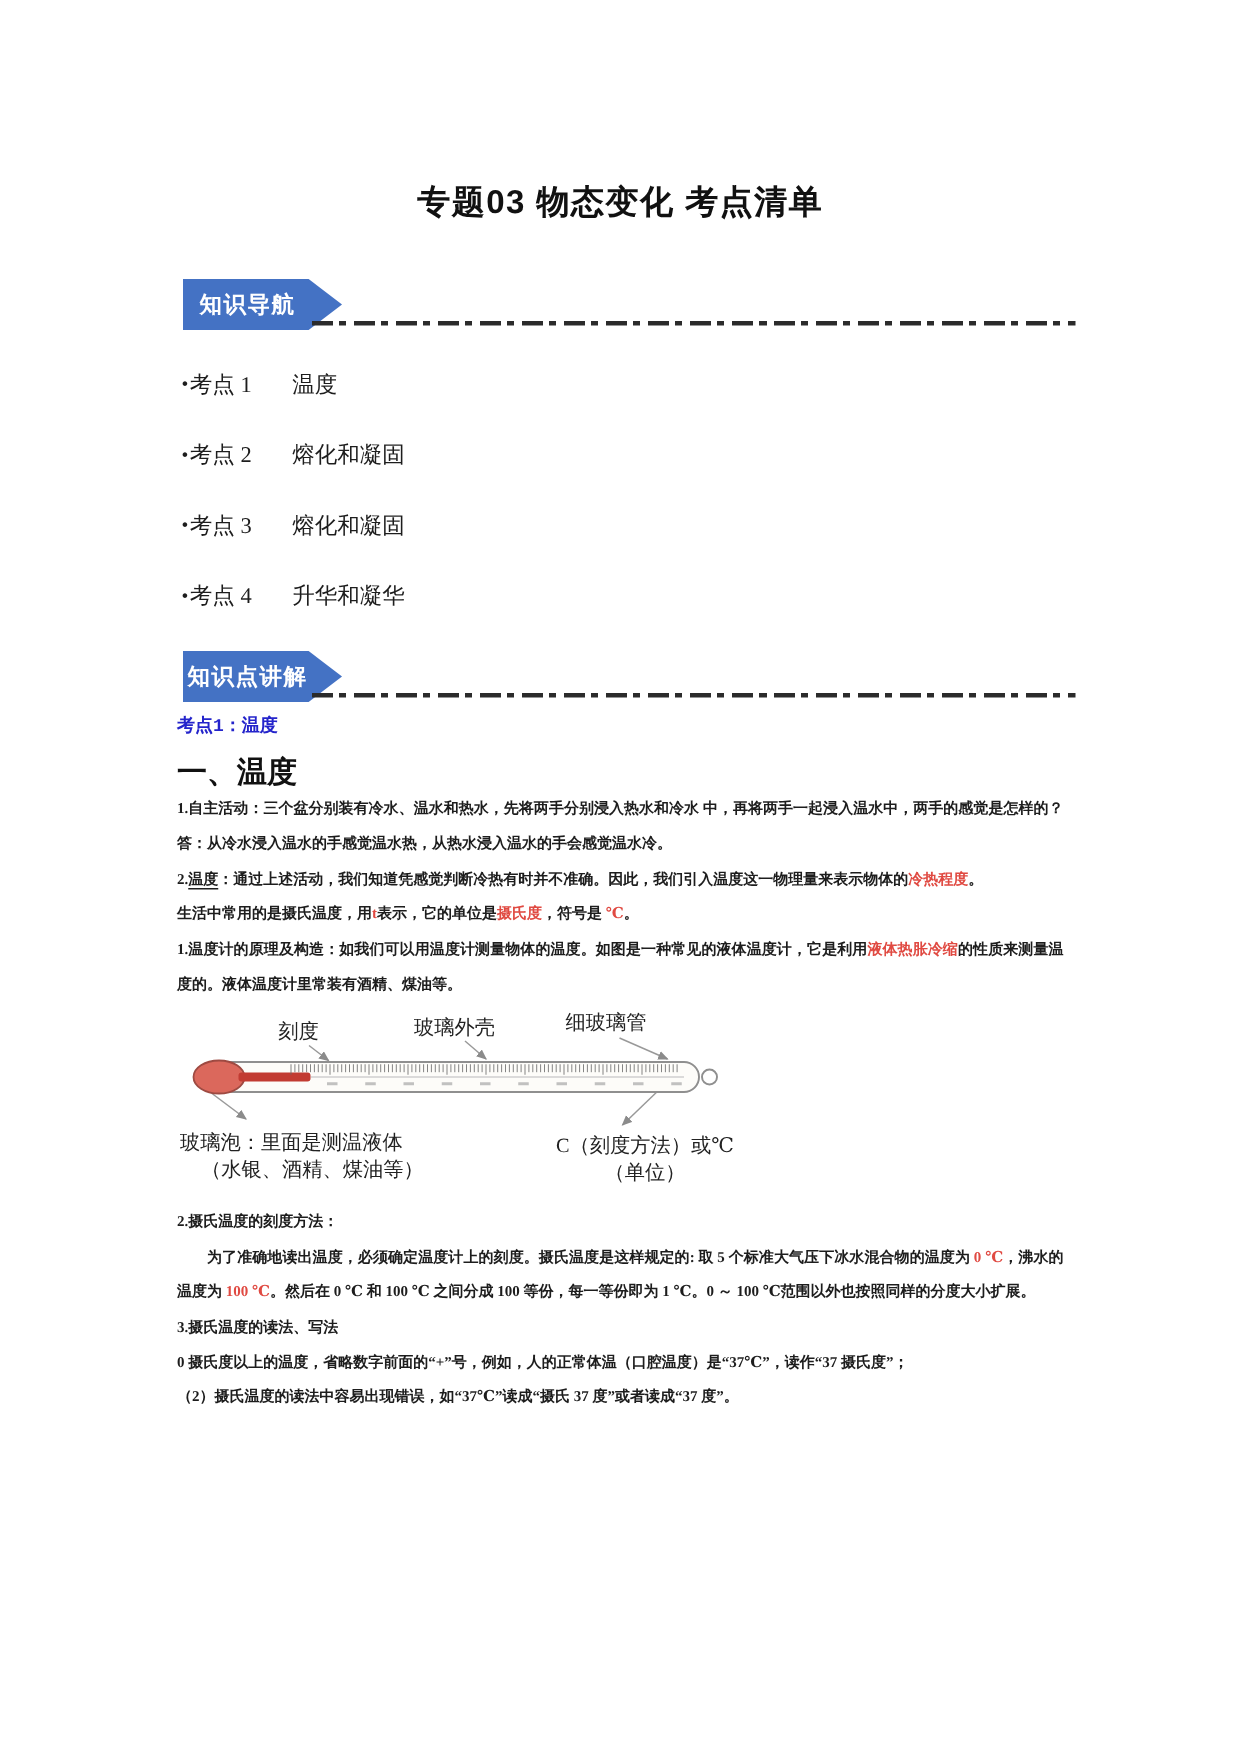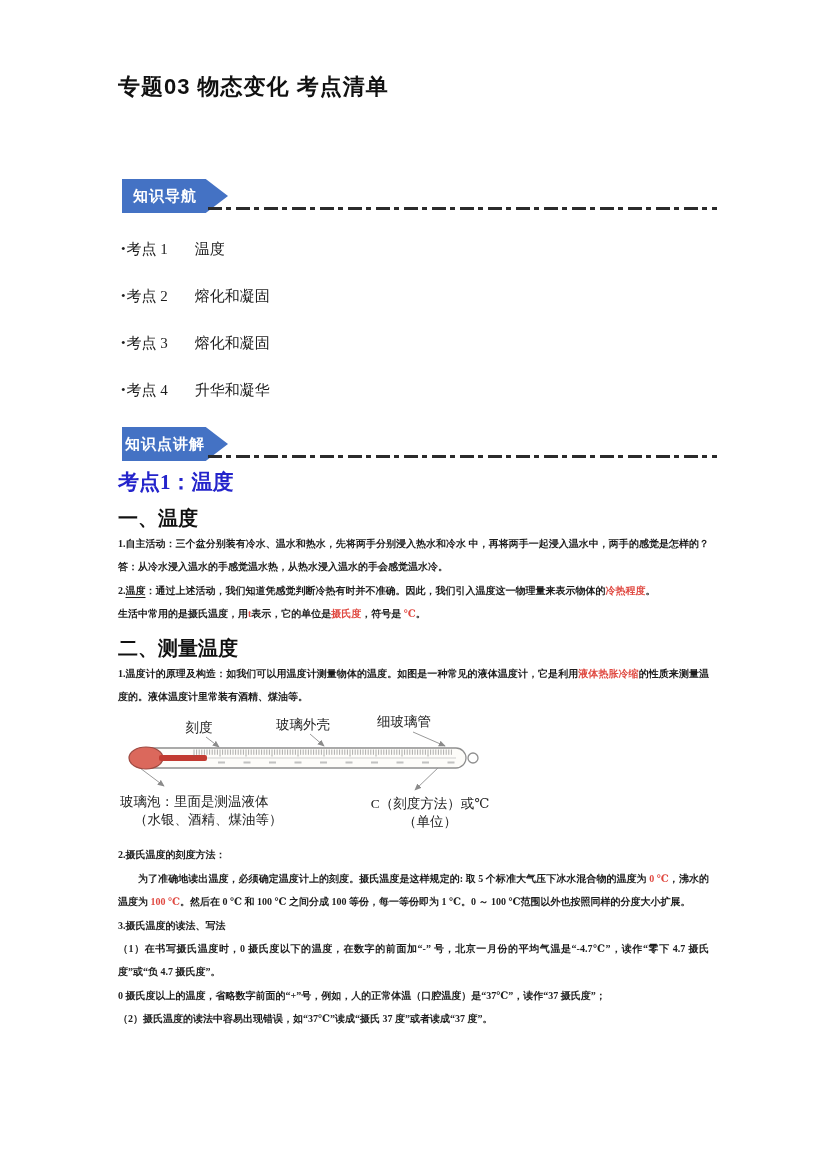--- a/index.html
+++ b/index.html
@@ -7,46 +7,46 @@
     --heading-blue:#2424CB;
     --accent-red:#E04A42;
   }
   html,body{margin:0;padding:0;}
   body{
     width:827px;height:1169px;background:#ffffff;overflow:hidden;
     font-family:"Liberation Serif","DejaVu Serif",serif;color:#1d1d1d;
   }
   .content{padding:0 118px;width:591px;}
   .title{
-    margin-top:72px;font-size:22px;font-weight:bold;
+    margin-top:120px;text-align:center;font-size:22px;font-weight:bold;
     letter-spacing:1px;font-family:"Liberation Sans","DejaVu Sans",sans-serif;color:#111;
   }
   .banner-row{position:relative;height:34px;}
-  .banner-row.first{margin-top:77px;}
+  .banner-row.first{margin-top:36px;}
   .banner-row.second{margin-top:12px;}
   .banner{
     position:absolute;left:4px;top:0;width:106px;height:34px;
     background:var(--accent-blue);color:#fff;
     font-family:"Liberation Sans","DejaVu Sans",sans-serif;
     font-size:15px;font-weight:bold;letter-spacing:1px;
     display:flex;align-items:center;justify-content:center;
     padding-right:20px;box-sizing:border-box;
     clip-path:polygon(0 0,79% 0,100% 50%,79% 100%,0 100%);
   }
   .dash-line{
     position:absolute;left:90px;right:-8px;bottom:3px;height:3px;
     background:repeating-linear-gradient(90deg,#2b2b2b 0 14px,transparent 14px 18px,#2b2b2b 18px 23px,transparent 23px 28px);
   }
   .nav-list{margin-top:26px;}
   .nav-item{margin:0 0 27px 3px;font-size:15px;height:20px;display:flex;align-items:center;}
   .nav-item .bullet{font-size:13px;margin-right:1px;}
   .nav-item .nav-name{margin-left:27px;}
   .kaodian-heading{
-    margin-top:7px;color:var(--heading-blue);font-size:21px;font-weight:bold;
-    font-family:Liberation Serif, serif;
+    margin-top:7px;color:var(--heading-blue);font-size:12px;font-weight:bold;
+    font-family:Liberation Mono, monospace;
   }
   .sec-heading{
     margin-top:9px;font-size:20px;font-weight:bold;color:#111;
     font-family:"Liberation Sans","DejaVu Sans",sans-serif;
   }
   .para{font-size:10px;line-height:23.4px;text-align:justify;margin:0;font-weight:bold;}
   .para.indent{text-indent:2em;}
   .red{color:var(--accent-red);}
   .ul{text-decoration:underline;text-underline-offset:3px;}
   .figure{margin:3px 0 0 0;}
@@ -99,21 +99,20 @@
   <div class="kaodian-heading">考点1：温度</div>
 
   <div class="sec-heading">一、温度</div>
 
   <p class="para"><span>1.自主活动：三个盆分别装有冷水、温水和热水，先将两手分别浸入热水和冷水 中，再将两手一起浸入温水中，两手的感觉是怎样的？ 答：从冷水浸入温水的手感觉温水热，从热水浸入温水的手会感觉温水冷。</span></p>
 
   <p class="para"><span>2.</span><span class="ul">温度</span><span>：通过上述活动，我们知道凭感觉判断冷热有时并不准确。因此，我们引入温度这一物理量来表示物体的</span><span class="red">冷热程度</span><span>。</span></p>
 
   <p class="para"><span>生活中常用的是摄氏温度，用</span><span class="red">t</span><span>表示，它的单位是</span><span class="red">摄氏度</span><span>，符号是 </span><span class="red">℃</span><span>。</span></p>
 
-  <div class="sec-heading">二、测量温度</div>
 
   <p class="para"><span>1.温度计的原理及构造：如我们可以用温度计测量物体的温度。如图是一种常见的液体温度计，它是利用</span><span class="red">液体热胀冷缩</span><span>的性质来测量温度的。液体温度计里常装有酒精、煤油等。</span></p>
 
   <div class="figure">
     <svg width="591" height="132" viewBox="0 0 591 132">
       <defs>
         <marker id="arr" markerWidth="8" markerHeight="8" refX="6.2" refY="3" orient="auto">
           <path d="M0,0 L7,3 L0,6 z" fill="#8b8b8b"></path>
         </marker>
       </defs>
@@ -254,19 +253,18 @@
       <text class="fig-label" x="312" y="115" text-anchor="middle">（单位）</text>
     </svg>
   </div>
 
   <p class="para"><span>2.摄氏温度的刻度方法：</span></p>
 
   <p class="para indent"><span>为了准确地读出温度，必须确定温度计上的刻度。摄氏温度是这样规定的: 取 5 个标准大气压下冰水混合物的温度为 </span><span class="red">0 ℃</span><span>，沸水的温度为 </span><span class="red">100 ℃</span><span>。然后在 0 ℃ 和 100 ℃ 之间分成 100 等份，每一等份即为 1 ℃。0 ～ 100 ℃范围以外也按照同样的分度大小扩展。</span></p>
 
   <p class="para"><span>3.摄氏温度的读法、写法</span></p>
 
-  <p class="para"><span>（1）在书写摄氏温度时，0 摄氏度以下的温度，在数字的前面加“-” 号，北京一月份的平均气温是“-4.7℃”，读作“零下 4.7 摄氏度”或“负 4.7 摄氏度”。</span></p>
 
   <p class="para"><span>0 摄氏度以上的温度，省略数字前面的“+”号，例如，人的正常体温（口腔温度）是“37℃”，读作“37 摄氏度”；</span></p>
 
   <p class="para"><span>（2）摄氏温度的读法中容易出现错误，如“37℃”读成“摄氏 37 度”或者读成“37 度”。</span></p>
 
 </div>
 
 </body></html>

